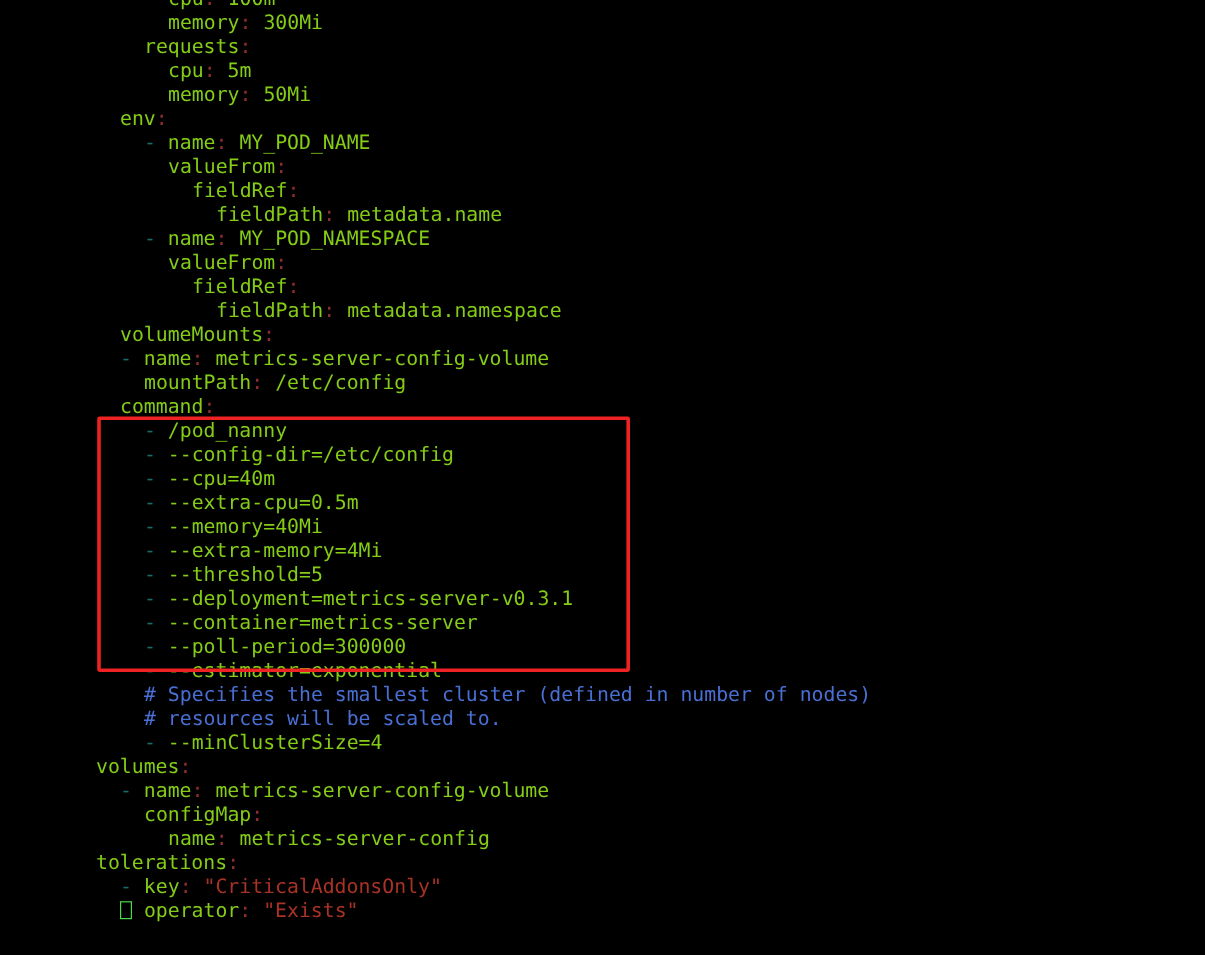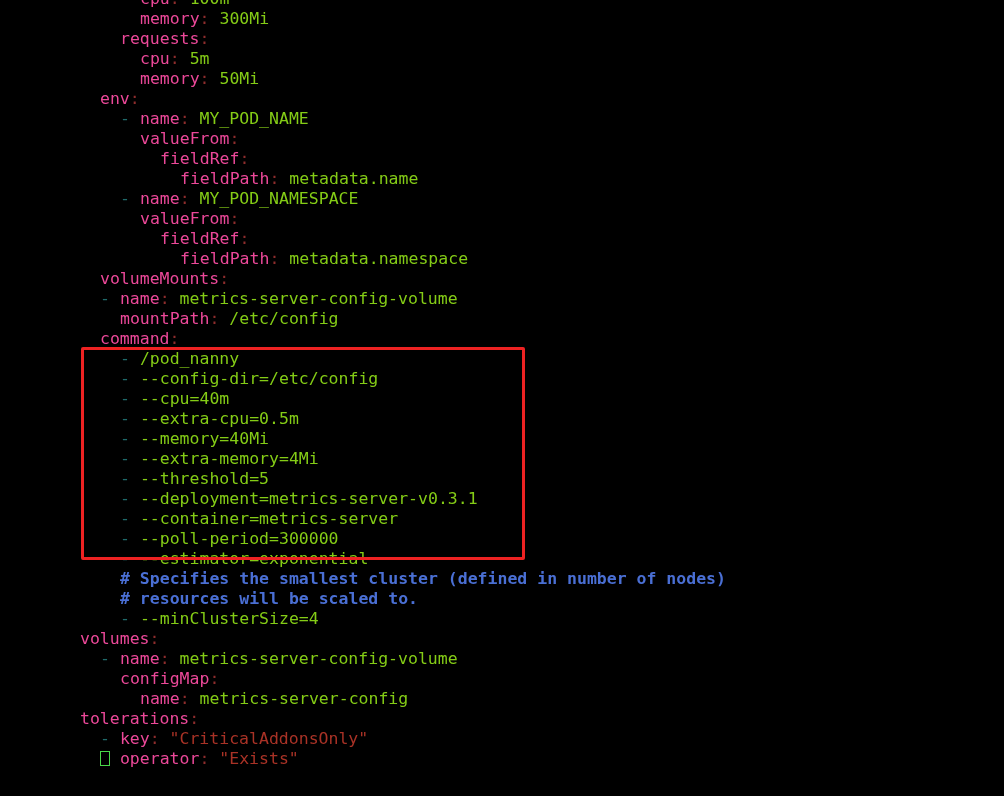--- a/index.html
+++ b/index.html
@@ -39,25 +39,25 @@
     font-family: "DejaVu Sans Mono", "Liberation Mono", monospace;
   }
 
   .line {
     height: 20px;
     white-space: pre;
     padding-left: 0px;
   }
 
   
-  .key      { color: #ec4899; }
+  .key      { color: #84cc16; }
   .colon    { color: #8f2d2d; }
   .dash     { color: #1f6b6b; }
   .val      { color: #84cc16; }
-  .comment  { color: #4a6fd4; font-weight: bold; }
+  .comment  { color: #4a6fd4; }
   .str      { color: #a93226; }
   .plain    { color: #e6e6e6; }
 
   
   #highlight-box {
     position: absolute;
     left: 81px;
     top: 347px;
     width: 444px;
     height: 213px;

